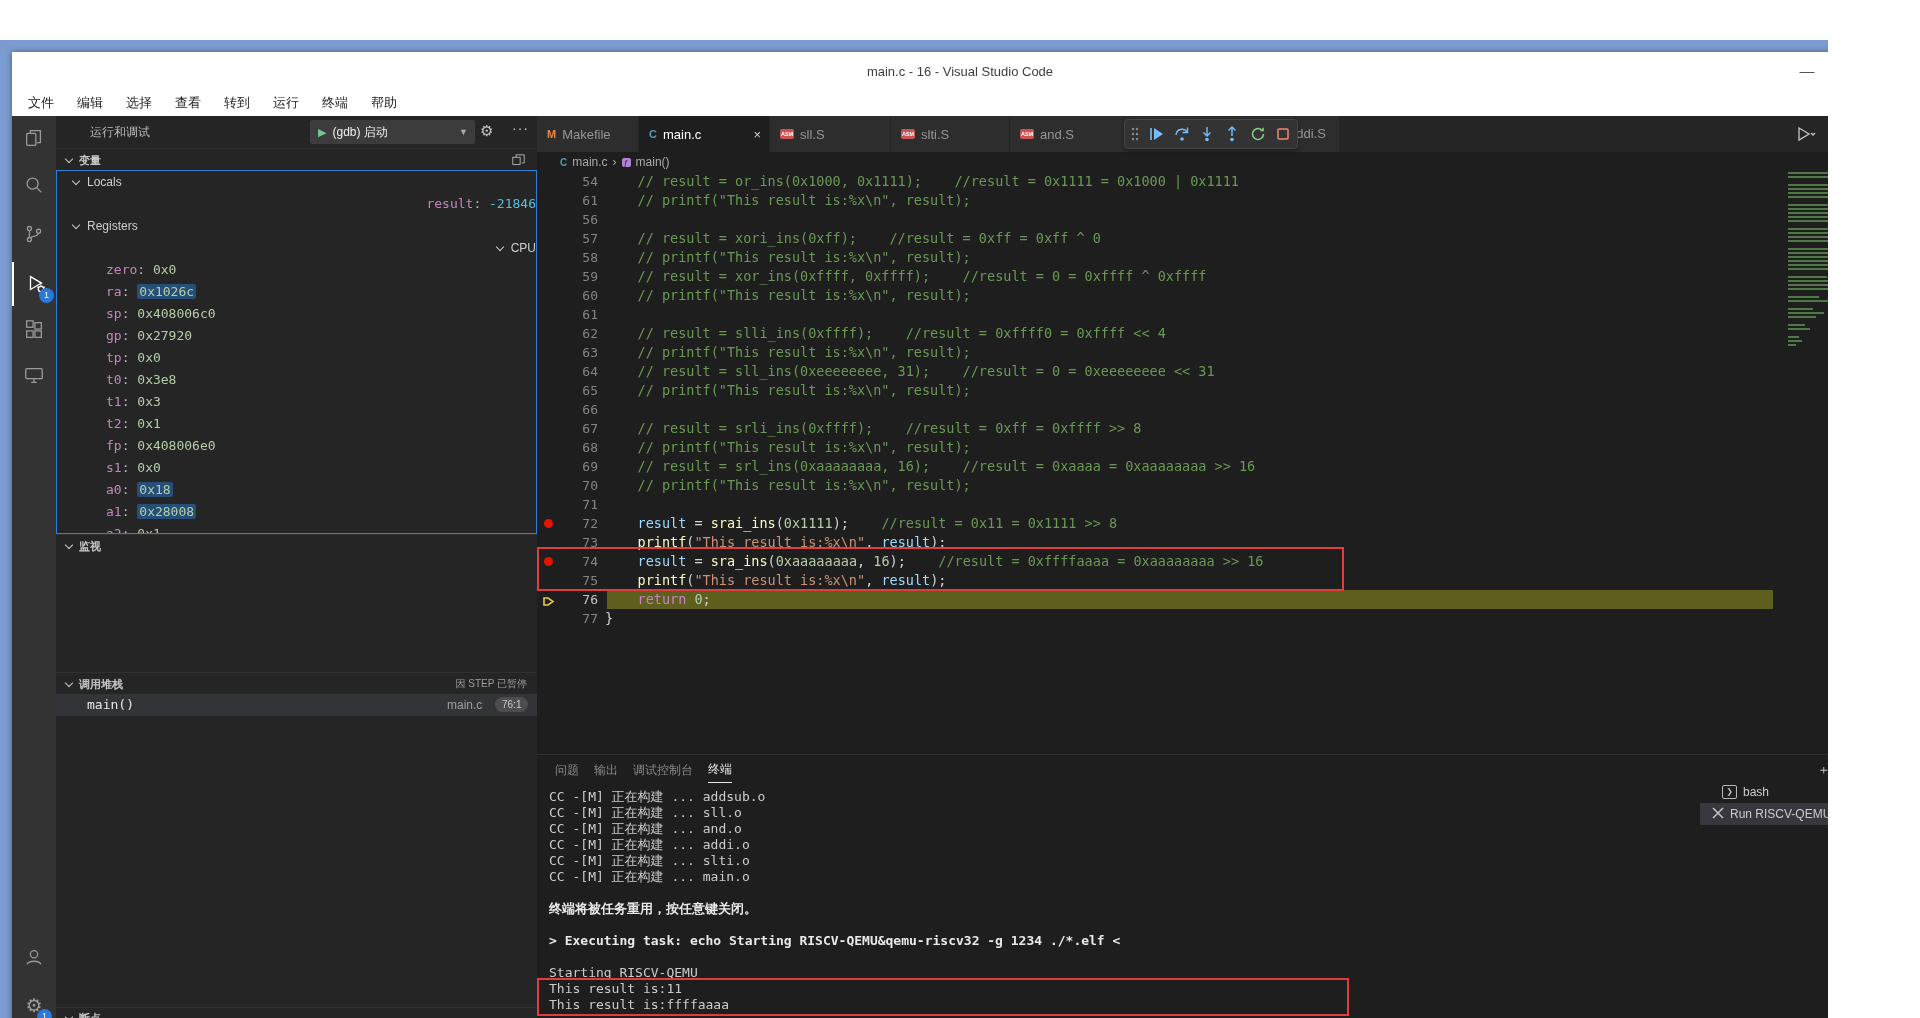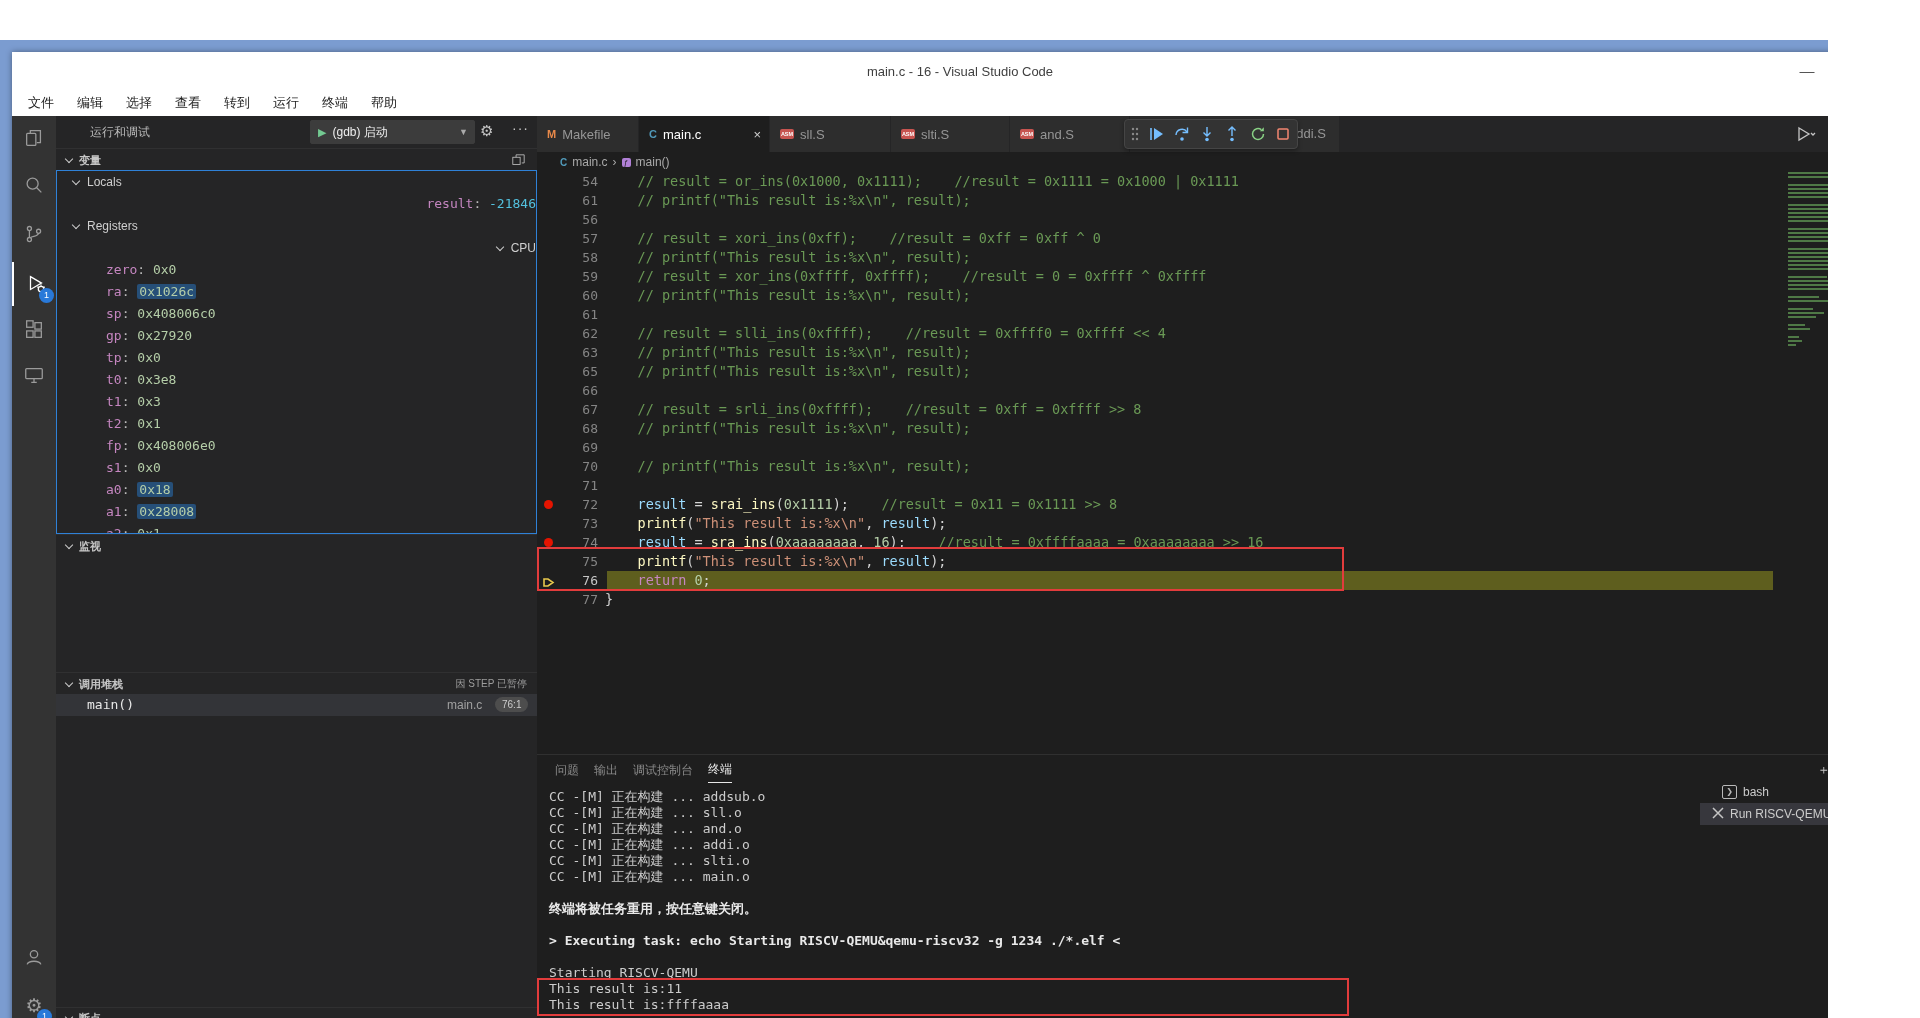--- a/index.html
+++ b/index.html
@@ -377,20 +377,25 @@
               <span class="lnum">62</span>
               <pre><span class="tk-comment">    // result = slli_ins(0xffff);    //result = 0xffff0 = 0xffff &lt;&lt; 4</span></pre>
             </div>
             <div class="code-row">
               <span class="glyph"></span>
               <span class="lnum">63</span>
               <pre><span class="tk-comment">    // printf("This result is:%x\n", result);</span></pre>
             </div>
             <div class="code-row">
               <span class="glyph"></span>
+              <span class="lnum">64</span>
+              <pre><span class="tk-comment">    // result = sll_ins(0xeeeeeeee, 31);    //result = 0 = 0xeeeeeeee &lt;&lt; 31</span></pre>
+            </div>
+            <div class="code-row">
+              <span class="glyph"></span>
               <span class="lnum">65</span>
               <pre><span class="tk-comment">    // printf("This result is:%x\n", result);</span></pre>
             </div>
             <div class="code-row">
               <span class="glyph"></span>
               <span class="lnum">66</span>
               <pre></pre>
             </div>
             <div class="code-row">
               <span class="glyph"></span>
@@ -398,20 +403,21 @@
               <pre><span class="tk-comment">    // result = srli_ins(0xffff);    //result = 0xff = 0xffff &gt;&gt; 8</span></pre>
             </div>
             <div class="code-row">
               <span class="glyph"></span>
               <span class="lnum">68</span>
               <pre><span class="tk-comment">    // printf("This result is:%x\n", result);</span></pre>
             </div>
             <div class="code-row">
               <span class="glyph"></span>
               <span class="lnum">69</span>
+              <pre><span class="tk-comment">    // result = srl_ins(0xaaaaaaaa, 16);    //result = 0xaaaa = 0xaaaaaaaa &gt;&gt; 16</span></pre>
             </div>
             <div class="code-row">
               <span class="glyph"></span>
               <span class="lnum">70</span>
               <pre><span class="tk-comment">    // printf("This result is:%x\n", result);</span></pre>
             </div>
             <div class="code-row">
               <span class="glyph"></span>
               <span class="lnum">71</span>
               <pre></pre>

